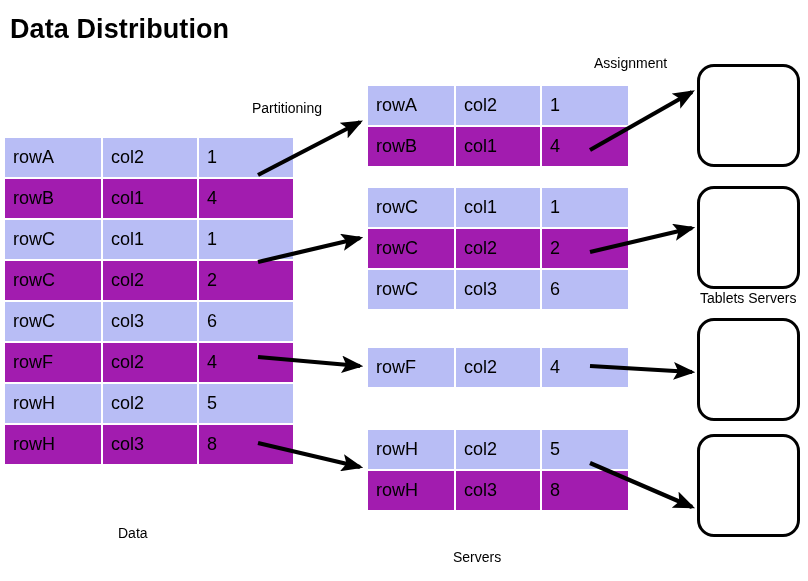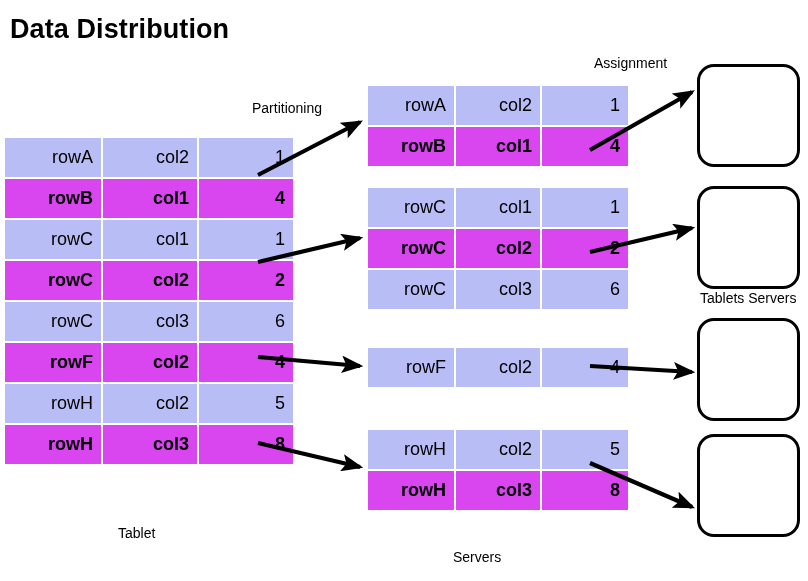--- a/index.html
+++ b/index.html
@@ -14,21 +14,20 @@
     overflow: hidden;
     font-family: "Liberation Sans", sans-serif;
     color: #000000;
   }
 
   #diagram-root {
     position: absolute;
     left: 0; top: 0;
     width: 808px;
     height: 559px;
-    text-align: right;
   }
 
   
   #page-title {
     position: absolute;
     left: 10px;
     top: 14px;
     font-size: 27px;
     font-weight: bold;
     letter-spacing: 0.1px;
@@ -44,21 +43,21 @@
   }
   .grid-table td {
     font-size: 18px;
     padding: 0 8px 0 8px;
     height: 39px;
     vertical-align: middle;
     white-space: nowrap;
     overflow: hidden;
   }
   .row-dark td { background: #b8bdf5; }
-  .row-light td { background: #d946ef; font-weight: bold; }
+  .row-light td { background: #a21caf; }
 
   
   #source-table {
     left: 3px;
     top: 136px;
     width: 244px;
   }
   #source-table td.c0 { width: 80px; }
   #source-table td.c1 { width: 78px; }
   #source-table td.c2 { width: 78px; }
@@ -253,16 +252,16 @@
 
     <line x1="590" y1="150" x2="692" y2="92" stroke="#000000" stroke-width="4.2" marker-end="url(#arrowhead)"></line>
     <line x1="590" y1="252" x2="692" y2="228" stroke="#000000" stroke-width="4.2" marker-end="url(#arrowhead)"></line>
     <line x1="590" y1="366" x2="692" y2="372" stroke="#000000" stroke-width="4.2" marker-end="url(#arrowhead)"></line>
     <line x1="590" y1="463" x2="692" y2="507" stroke="#000000" stroke-width="4.2" marker-end="url(#arrowhead)"></line>
   </svg>
 
   <div class="caption" id="label-partitioning">Partitioning</div>
   <div class="caption" id="label-assignment">Assignment</div>
   <div class="caption" id="label-tablet-servers">Tablets Servers</div>
-  <div class="caption" id="label-table">Tablet</div>
+  <div class="caption" id="label-table">Data</div>
   <div class="caption" id="label-tablets">Servers</div>
 
 </div>
 
 </body></html>

